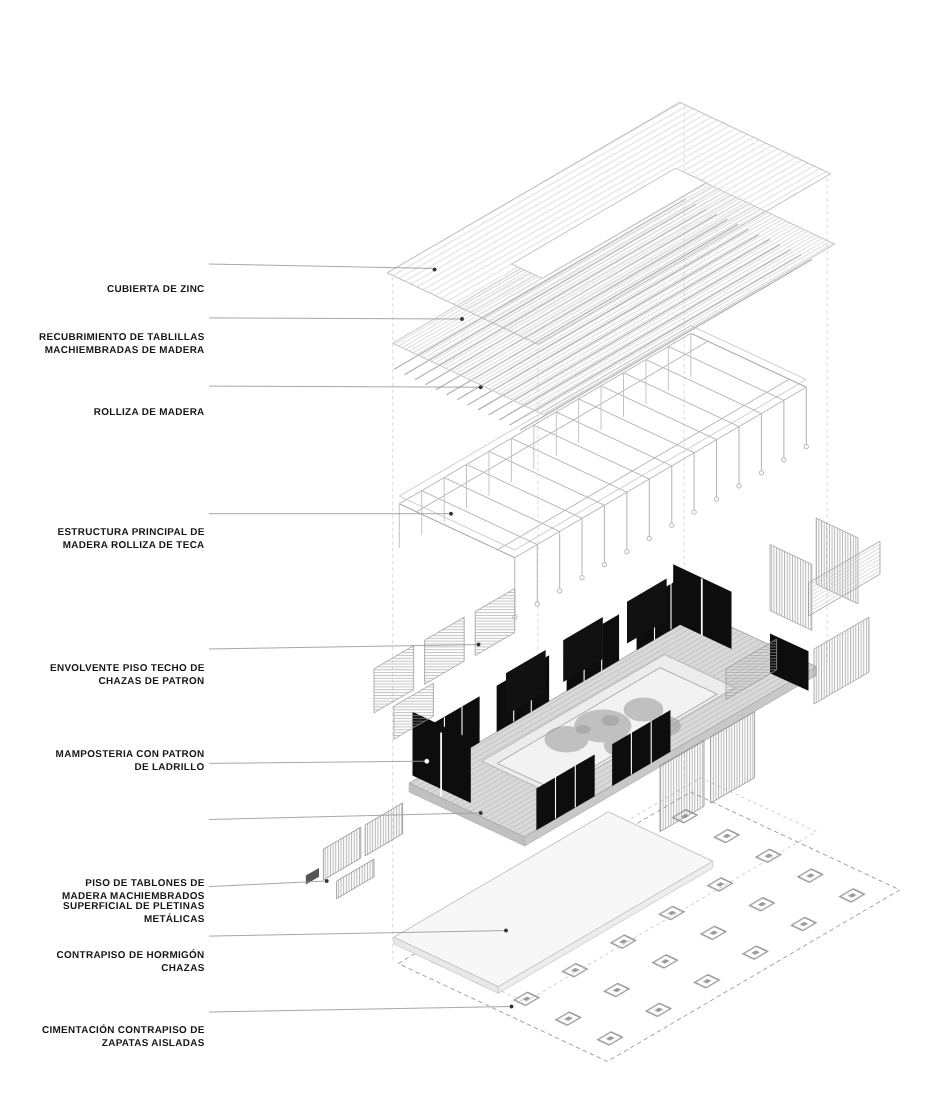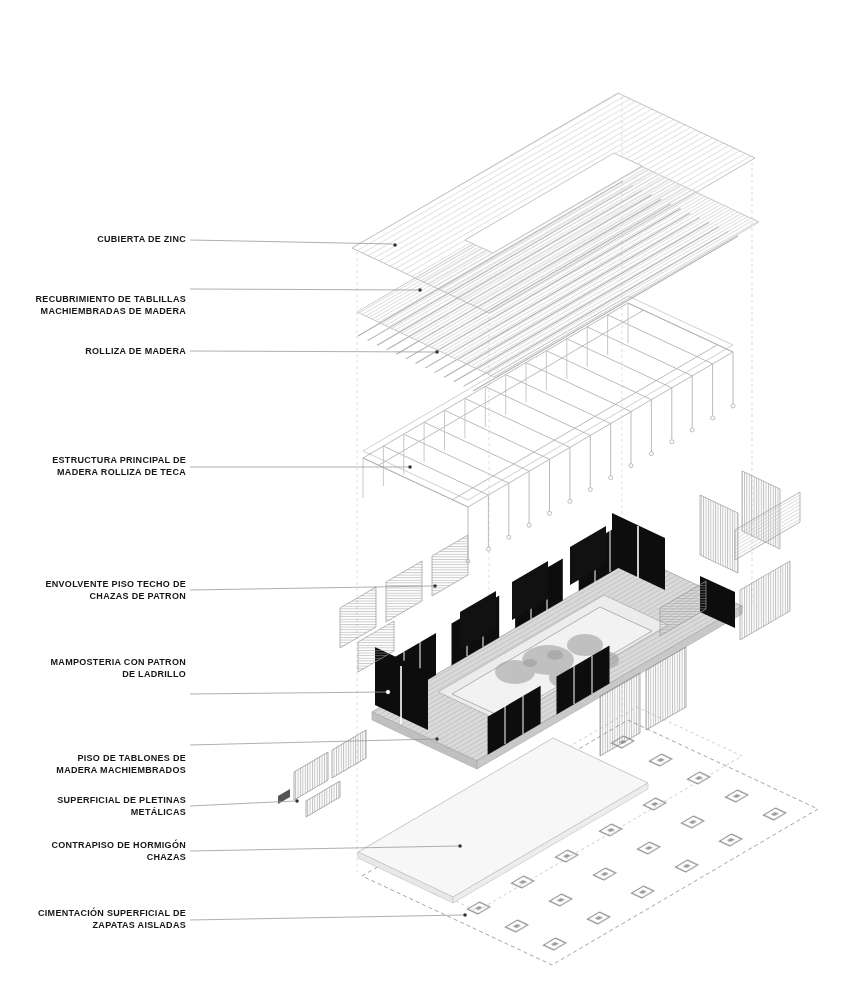--- a/index.html
+++ b/index.html
@@ -1,21 +1,21 @@
 <!DOCTYPE html>
 <html><head>
 <meta charset="utf-8">
 <style>
   html,body{margin:0;padding:0;background:#ffffff;}
   .canvas{position:relative;width:848px;height:1000px;background:#ffffff;overflow:hidden;
           font-family:"Liberation Sans",sans-serif;}
   .drawing{position:absolute;inset:0;}
   .lbl{position:absolute;left:14px;width:172px;text-align:right;
        font:bold 9px/12px "Liberation Sans",sans-serif;letter-spacing:.3px;color:#151515;
-       white-space:pre-line;}
+       white-space:pre-line;margin-top:23px;}
 </style>
 </head>
 <body>
 
 <div class="canvas">
 
   <svg class="drawing" width="848" height="1000" viewBox="0 0 848 1000">
     <defs>
       <pattern id="h30" width="5" height="5" patternUnits="userSpaceOnUse" patternTransform="rotate(-30)">
         <line x1="0" y1="0.5" x2="5" y2="0.5" stroke="#d6d6d6" stroke-width="0.7"></line>
@@ -245,32 +245,32 @@
         <circle cx="297" cy="801" r="1.8" fill="#333333" stroke="none"></circle>
       <line x1="190" y1="851" x2="458" y2="846"></line>
         <circle cx="460" cy="846" r="1.8" fill="#333333" stroke="none"></circle>
       <line x1="190" y1="920" x2="463" y2="915"></line>
         <circle cx="465" cy="915" r="1.8" fill="#333333" stroke="none"></circle>
     </g>
   </svg>
 
   <div>
     <div class="lbl" style="top:233px">CUBIERTA DE ZINC</div>
-    <div class="lbl" style="top:293px">RECUBRIMIENTO DE TABLILLAS
+    <div class="lbl" style="top:277px">RECUBRIMIENTO DE TABLILLAS
 MACHIEMBRADAS DE MADERA</div>
     <div class="lbl" style="top:345px">ROLLIZA DE MADERA</div>
     <div class="lbl" style="top:454px">ESTRUCTURA PRINCIPAL DE
 MADERA ROLLIZA DE TECA</div>
     <div class="lbl" style="top:578px">ENVOLVENTE PISO TECHO DE
 CHAZAS DE PATRON</div>
     <div class="lbl" style="top:656px">MAMPOSTERIA CON PATRON
 DE LADRILLO</div>
-    <div class="lbl" style="top:752px">PISO DE TABLONES DE
+    <div class="lbl" style="top:773px">PISO DE TABLONES DE
 MADERA MACHIEMBRADOS</div>
     <div class="lbl" style="top:794px">SUPERFICIAL DE PLETINAS
 METÁLICAS</div>
     <div class="lbl" style="top:839px">CONTRAPISO DE HORMIGÓN
 CHAZAS</div>
-    <div class="lbl" style="top:907px">CIMENTACIÓN SUPERFICIAL DE
+    <div class="lbl" style="top:907px">CIMENTACIÓN CONTRAPISO DE
 ZAPATAS AISLADAS</div>
   </div>
 
 </div>
 
 </body></html>

